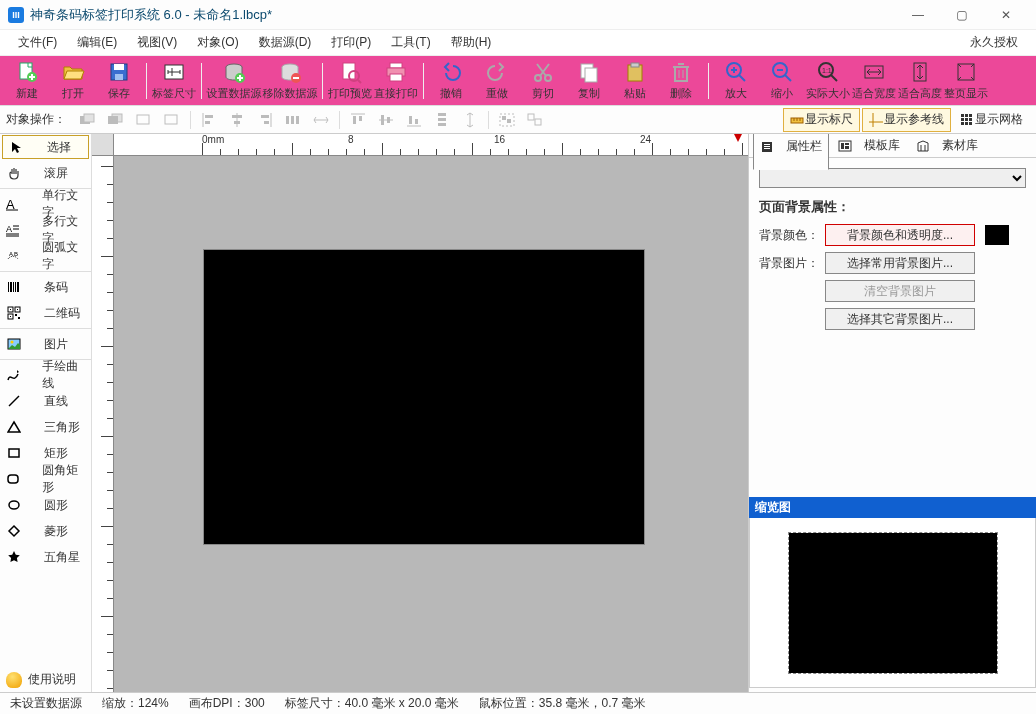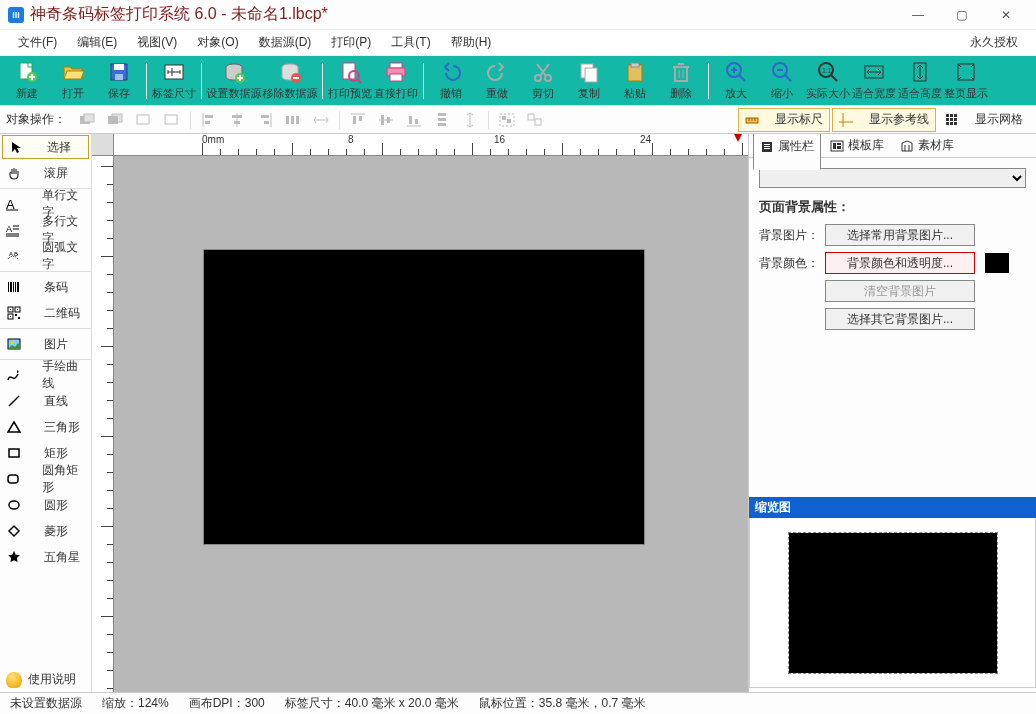--- a/index.html
+++ b/index.html
@@ -1,41 +1,41 @@
 <!DOCTYPE html>
 <html><head>
 <meta charset="utf-8">
 <style>
 * { box-sizing: border-box; margin: 0; padding: 0; font-family: "Microsoft YaHei", sans-serif; }
 body { width: 1036px; height: 714px; background: #fff; font-size: 12px; color: #333; overflow: hidden; display: flex; flex-direction: column; }
 
 
 .titlebar { height: 30px; background: #fdfdfd; display: flex; align-items: center; padding: 0 8px; border-bottom: 1px solid #eee; }
 .titlebar .logo { width: 16px; height: 16px; background: #1a7be0; border-radius: 3px; margin-right: 6px; display:flex;align-items:center;justify-content:center;color:#fff;font-size:9px;font-weight:bold;}
-.titlebar .title { color: #7f1d1d; font-size: 16px; flex: 1; }
+.titlebar .title { color: #0c4a6e; font-size: 13px; flex: 1; }
 .titlebar .winbtn { width: 44px; height: 30px; display: flex; align-items: center; justify-content: center; color: #555; }
 
 
 .menubar { height: 26px; display: flex; align-items: center; padding: 0 8px; border-bottom: 1px solid #eee; }
 .menubar .mitem { padding: 0 10px; cursor: default; }
 .menubar .right { margin-left: auto; padding-right: 10px; }
 
 
-.toolbar { height: 50px; display: flex; align-items: center; border-bottom: 1px solid #ddd; padding: 2px 4px; gap: 0; background: #14b8a6; }
+.toolbar { height: 50px; display: flex; align-items: center; border-bottom: 1px solid #ddd; padding: 2px 4px; gap: 0; background: #ec4899; }
 .tbtn { display: flex; flex-direction: column; align-items: center; justify-content: center; width: 46px; height: 46px; gap: 2px; }
 .tbtn .ticon { width: 24px; height: 24px; display:flex; align-items:center; justify-content:center; }
 .tbtn .tlbl { font-size: 11px; }
 .tsep { width: 1px; height: 36px; background: #eee; margin: 0 4px; }
 
 
 .toolbar2 { height: 28px; display: flex; align-items: center; border-bottom: 1px solid #ccc; padding: 0 6px; background: #fdfdfd; }
 .toolbar2 .t2lbl { margin-right: 8px; }
 .toolbar2 .t2btn { width: 24px; height: 22px; display: flex; align-items: center; justify-content: center; margin: 0 2px; opacity: .55; }
 .toolbar2 .spacer { flex: 1; }
-.toolbar2 .rbtn { display: flex; align-items: center; height: 24px; padding: 0 6px; border: 1px solid #e0b040; background: #fff9e0; margin-left: 2px; gap: 16px; }
+.toolbar2 .rbtn { display: flex; align-items: center; height: 24px; padding: 0 6px; border: 1px solid #e0b040; background: #fff9e0; margin-left: 2px; gap: 1px; }
 .toolbar2 .rbtn.plain { border-color: transparent; background: transparent; }
 .toolbar2 .rbtn .ric { width: 14px; height: 14px; }
 
 
 .main { flex: 1; display: flex; overflow: hidden; }
 
 
 .leftpanel { width: 92px; border-right: 1px solid #ddd; display: flex; flex-direction: column; background: #fdfdfd; overflow-y: auto; }
 .ltool { height: 26px; display: flex; align-items: center; padding: 0 6px; gap: 22px; }
 .ltool.selected { border: 1px solid #c8a028; background: #fffef5; margin: 1px 2px; height: 24px; }
@@ -57,21 +57,21 @@
 .canvrow { flex: 1; display: flex; overflow: hidden; position:relative;}
 .vruler { width: 22px; border-right: 1px solid #888; background: #fff; position:relative;}
 .vruler .tick { position:absolute; right:0; height:1px; width:6px; background:#444;}
 .vruler .tickL { width:12px;}
 .canvas { flex: 1; background: #b8b8b8; position: relative; overflow: hidden; }
 .page { position: absolute; left: 90px; top: 94px; width: 440px; height: 294px; background: #000; box-shadow: 0 0 0 1px #888; }
 
 
 .rightpanel { width: 288px; border-left: 1px solid #ccc; display: flex; flex-direction: column; background: #fdfdfd; }
 .rtabs { height: 24px; display: flex; align-items: center; padding-left: 4px; gap: 2px; border-bottom: 1px solid #ccc; }
-.rtab { display: flex; align-items: center; gap: 4px; padding: 14px 6px; border: 1px solid transparent; }
+.rtab { display: flex; align-items: center; gap: 12px; padding: 14px 6px; border: 1px solid transparent; }
 .rtab.active { border: 1px solid #888; border-bottom: 1px solid #fdfdfd; background: #fdfdfd; position: relative; top: 1px; }
 .rtab .tic { width: 14px; height: 14px; }
 .rbody { padding: 10px 10px; flex:0 0 auto;}
 .rbody select { width: 100%; height: 20px; border: 1px solid #888; }
 .rhdr { font-weight: bold; font-size: 13px; margin: 10px 0 8px; }
 .rrow { display: flex; align-items: center; margin-bottom: 6px; gap: 6px; }
 .rrow .rlab { width: 60px; }
 .rrow .rbtn2 { width: 150px; height: 22px; border: 1px solid #888; background: #f0f0f0; text-align: center; line-height: 20px; }
 .rrow .rbtn2.highlight { border: 1px solid #d00000; background: #fdf0f0; }
 .rrow .swatch { width: 24px; height: 20px; background: #000; margin-left: 4px; }
@@ -722,27 +722,27 @@
             <line x1="5" y1="6" x2="5" y2="12" stroke="#333"></line>
             <line x1="9" y1="6" x2="9" y2="12" stroke="#333"></line>
           </svg>
           <span>素材库</span>
         </div>
     </div>
     <div class="rbody">
       <select></select>
       <div class="rhdr">页面背景属性：</div>
       <div class="rrow">
-        <span class="rlab">背景图片：</span>
-        <span class="rbtn2">选择常用背景图片...</span>
-      </div>
-      <div class="rrow">
         <span class="rlab">背景颜色：</span>
         <span class="rbtn2 highlight">背景颜色和透明度...</span>
         <span class="swatch"></span>
+      </div>
+      <div class="rrow">
+        <span class="rlab">背景图片：</span>
+        <span class="rbtn2">选择常用背景图片...</span>
       </div>
       <div class="rrow indent">
         <span class="rbtn2" style="color:#999">清空背景图片</span>
       </div>
       <div class="rrow indent">
         <span class="rbtn2">选择其它背景图片...</span>
       </div>
     </div>
     <div class="thumbhdr">缩览图</div>
     <div class="thumbarea">

